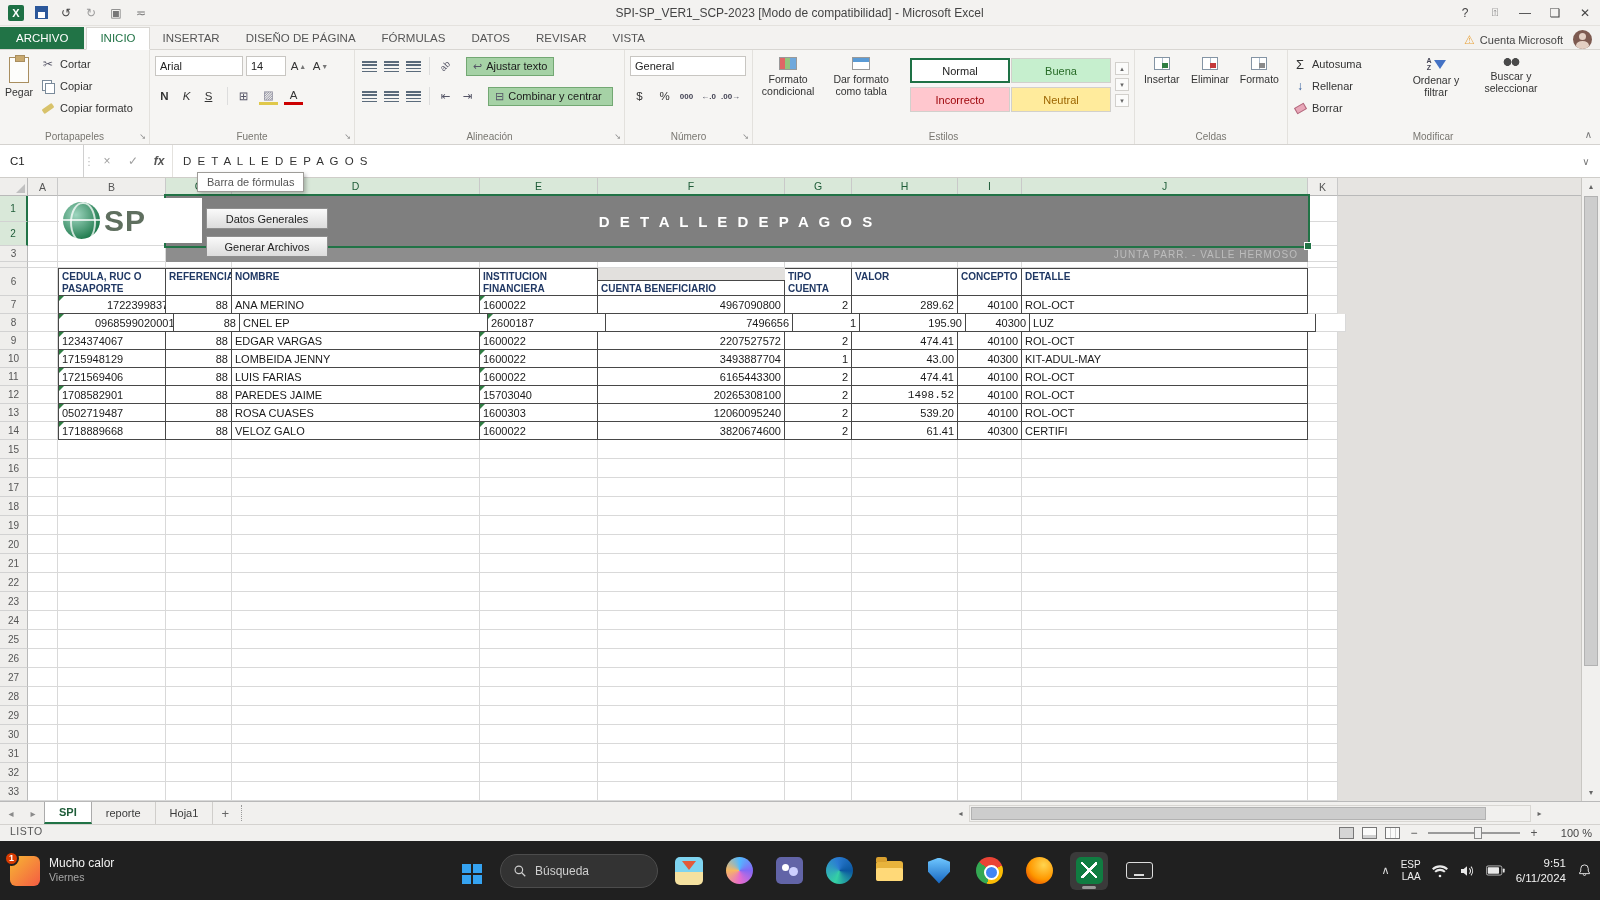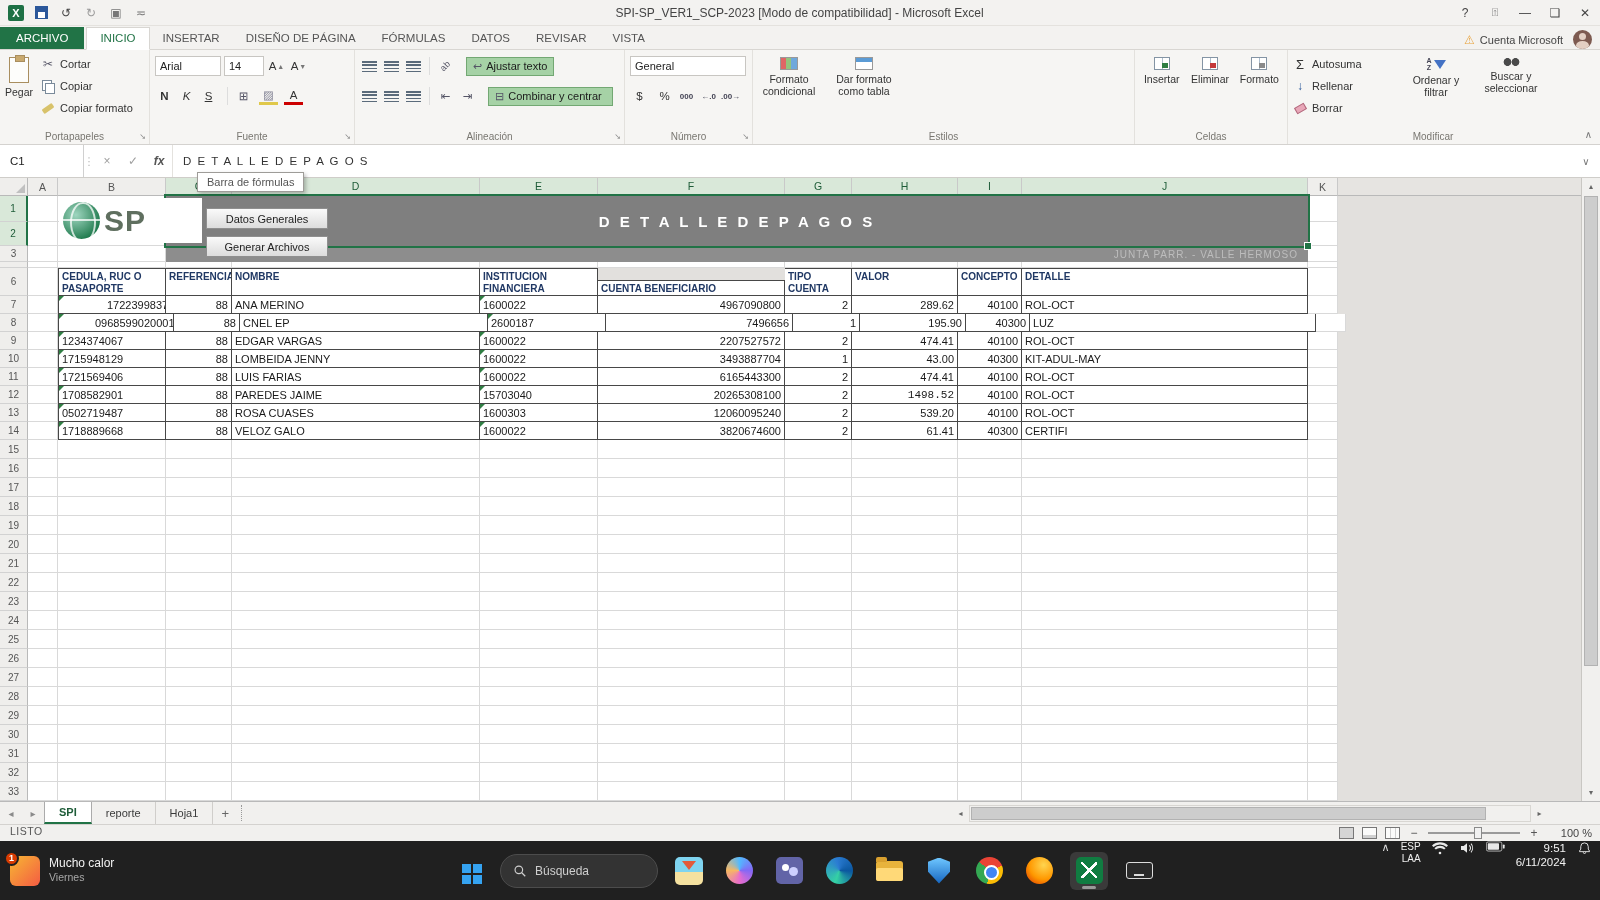--- a/index.html
+++ b/index.html
@@ -44,21 +44,21 @@
 .launcher{position:absolute;right:3px;bottom:3px;font-size:8px;color:#8a8a8a;}
 .launcher::after{content:"↘";}
 .gbody{position:absolute;left:5px;right:5px;top:4px;bottom:17px;}
 .bigbtn{display:flex;flex-direction:column;align-items:center;justify-content:flex-start;gap:3px;padding-top:3px;font-size:10.5px;color:#333;text-align:center;}
 .blabel2{line-height:1.15;white-space:normal;}
 .vlist{display:flex;flex-direction:column;gap:2px;}
 .ritem{display:flex;align-items:center;gap:5px;height:20px;font-size:11px;color:#333;white-space:nowrap;}
 .ic{width:14px;display:inline-flex;justify-content:center;font-size:12px;color:#556;}
 .frow{display:flex;align-items:center;gap:3px;height:24px;}
 .combo{height:20px;background:#fff;border:1px solid #c8c6c2;display:flex;align-items:center;justify-content:space-between;padding:0 4px;font-size:11px;color:#222;}
-.w90{width:66px}.w42{width:40px}.w115{width:116px}
+.w90{width:88px}.w42{width:40px}.w115{width:116px}
 .mini{min-width:19px;height:19px;display:inline-flex;align-items:center;justify-content:center;font-size:11.5px;color:#333;}
 .mini.bold{font-weight:bold}.mini.ital{font-style:italic}.mini.und{text-decoration:underline}
 .mini.fontc{border-bottom:3px solid #c00;height:17px;}
 .mini.fillc{border-bottom:3px solid #e0c84a;height:17px;}
 .mini.sm{font-size:8px;font-weight:bold;color:#445;}
 .vsep{width:1px;height:18px;background:#ddd;margin:0 3px;}
 .tiny{font-size:7px;font-style:normal;margin-left:1px;color:#777;}
 .alni{width:15px;height:11px;background:repeating-linear-gradient(to bottom,#5b6b7b 0 1.6px,transparent 1.6px 3.4px);}
 .ablt{font-size:9px;color:#556;transform:rotate(-45deg);display:inline-block;}
 .toggled{display:flex;align-items:center;gap:4px;padding:2px 6px;background:#a6d2a6;border:1px solid #73a873;font-size:11px;color:#1c1c1c;margin-left:8px;white-space:nowrap;}
@@ -205,21 +205,21 @@
 .ic-folder{width:27px;height:20px;border-radius:3px;background:#e8b33c;position:relative;}
 .ic-folder::before{content:"";position:absolute;left:0;top:-4px;width:11px;height:5px;border-radius:2px 2px 0 0;background:#d9a02f;}
 .ic-folder::after{content:"";position:absolute;left:0;bottom:0;width:27px;height:13px;border-radius:2px;background:#ffd978;}
 .ic-shield{width:22px;height:26px;clip-path:polygon(50% 0,100% 16%,100% 55%,50% 100%,0 55%,0 16%);background:linear-gradient(#6ec6ff,#1565c0);}
 .ic-chrome{width:27px;height:27px;border-radius:50%;background:conic-gradient(from -50deg,#ea4335 0 120deg,#fbbc05 0 240deg,#34a853 0 360deg);position:relative;}
 .ic-chrome::after{content:"";position:absolute;left:8px;top:8px;width:11px;height:11px;border-radius:50%;background:#4285f4;border:2.5px solid #fff;}
 .ic-firefox{width:27px;height:27px;border-radius:50%;background:radial-gradient(circle at 65% 30%,#ffd54f,#ff9800 55%,#e65100 85%);}
 .ic-excel{width:27px;height:27px;border-radius:5px;background:linear-gradient(45deg,transparent 44%,#fff 44% 56%,transparent 56%),linear-gradient(-45deg,transparent 44%,#fff 44% 56%,transparent 56%),#107c41;background-size:60% 60%,60% 60%,100% 100%;background-position:center,center,center;background-repeat:no-repeat;}
 .ic-kbd{width:27px;height:17px;border:1.5px solid #ddd;border-radius:3px;position:relative;background:#2a2a2a;}
 .ic-kbd::after{content:"";position:absolute;left:7px;bottom:2px;width:10px;height:2px;background:#ddd;}
-.tb-right{position:absolute;right:8px;top:0;height:100%;display:flex;align-items:flex-start;gap:11px;color:#e8e8e8;}
+.tb-right{position:absolute;right:8px;top:0;height:100%;display:flex;align-items:center;gap:11px;color:#e8e8e8;}
 .chev{font-size:11px;color:#ddd;}
 .chev::after{content:"∧";}
 .lang{display:flex;flex-direction:column;align-items:flex-end;font-size:10px;line-height:1.2;color:#eee;}
 .clock{display:flex;flex-direction:column;align-items:flex-end;font-size:11.5px;line-height:1.25;color:#f2f2f2;}
 .trayic{display:flex;align-items:center;}
 </style>
 </head>
 <body>
 
 <div id="app">
@@ -398,20 +398,35 @@
         <div class="bigbtn" style="width:62px">
           <span class="ic-cf"></span>
           <span class="blabel2">Formato condicional</span>
           <span class="dd"></span>
         </div>
         <div class="bigbtn" style="width:76px">
           <span class="ic-fmt"></span>
           <span class="blabel2">Dar formato como tabla</span>
           <span class="dd"></span>
         </div>
+        <div class="gallery">
+          <div class="gcol">
+            <div class="sw selstyle">Normal</div>
+            <div class="sw bad">Incorrecto</div>
+          </div>
+          <div class="gcol">
+            <div class="sw good">Buena</div>
+            <div class="sw neutral">Neutral</div>
+          </div>
+          <div class="garrows">
+            <span>▴</span>
+            <span>▾</span>
+            <span>▾</span>
+          </div>
+        </div>
       </div>
       <div class="glabel">Estilos</div>
     </div>
 
     <div class="rgroup" style="left:1135px;width:153px">
       <div class="gbody" style="display:flex;gap:4px;justify-content:center;">
         <div class="bigbtn" style="width:46px">
           <span class="ic-cells ins"></span>
           <span>Insertar</span>
           <span class="dd"></span>

